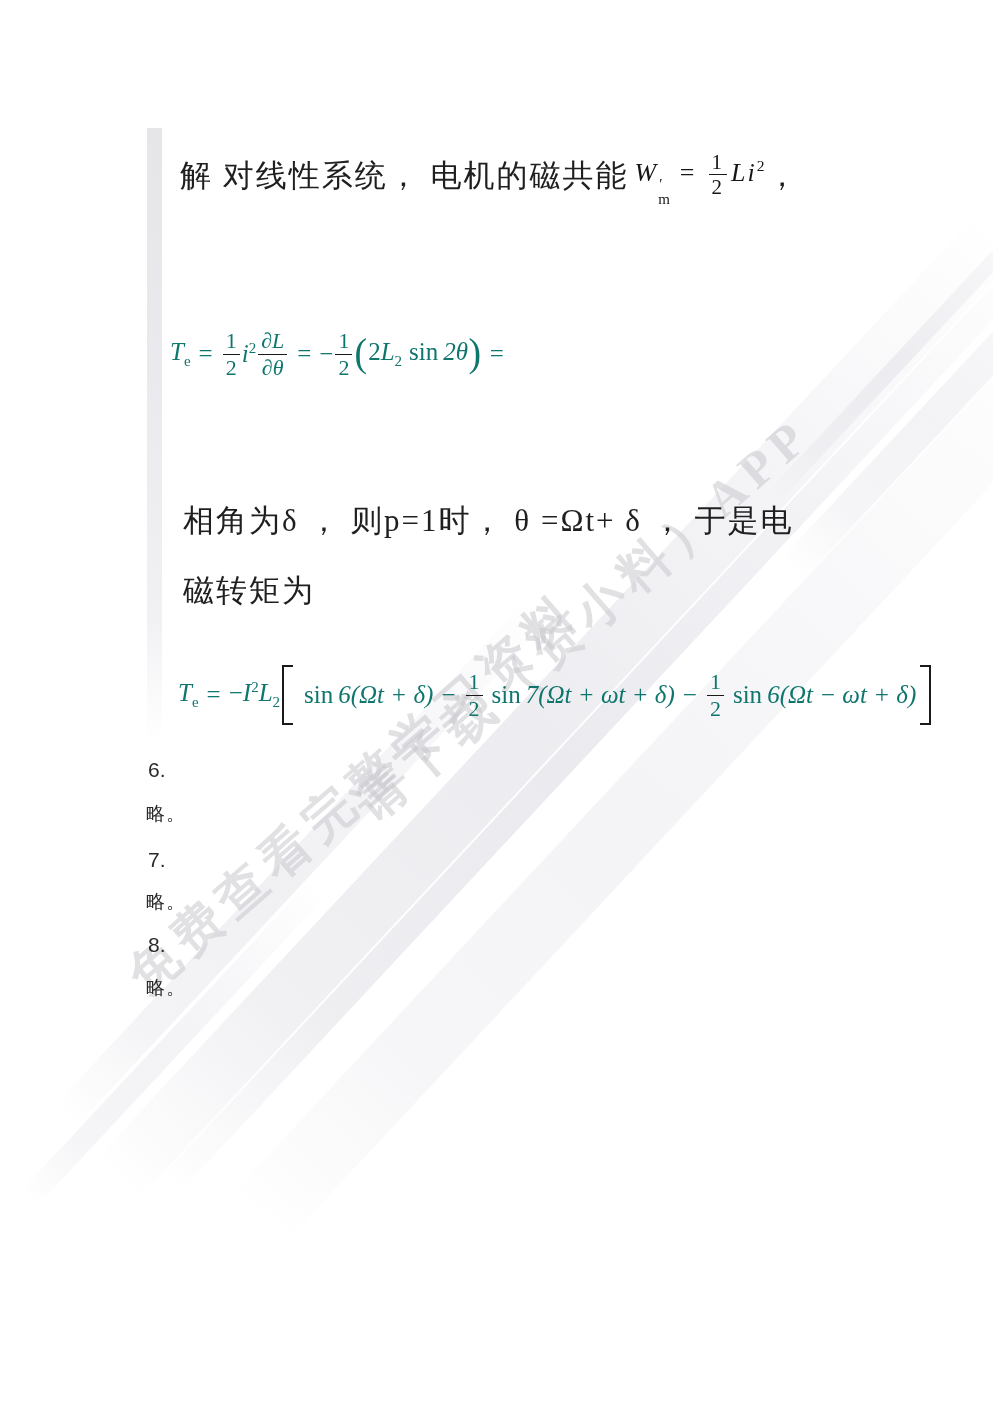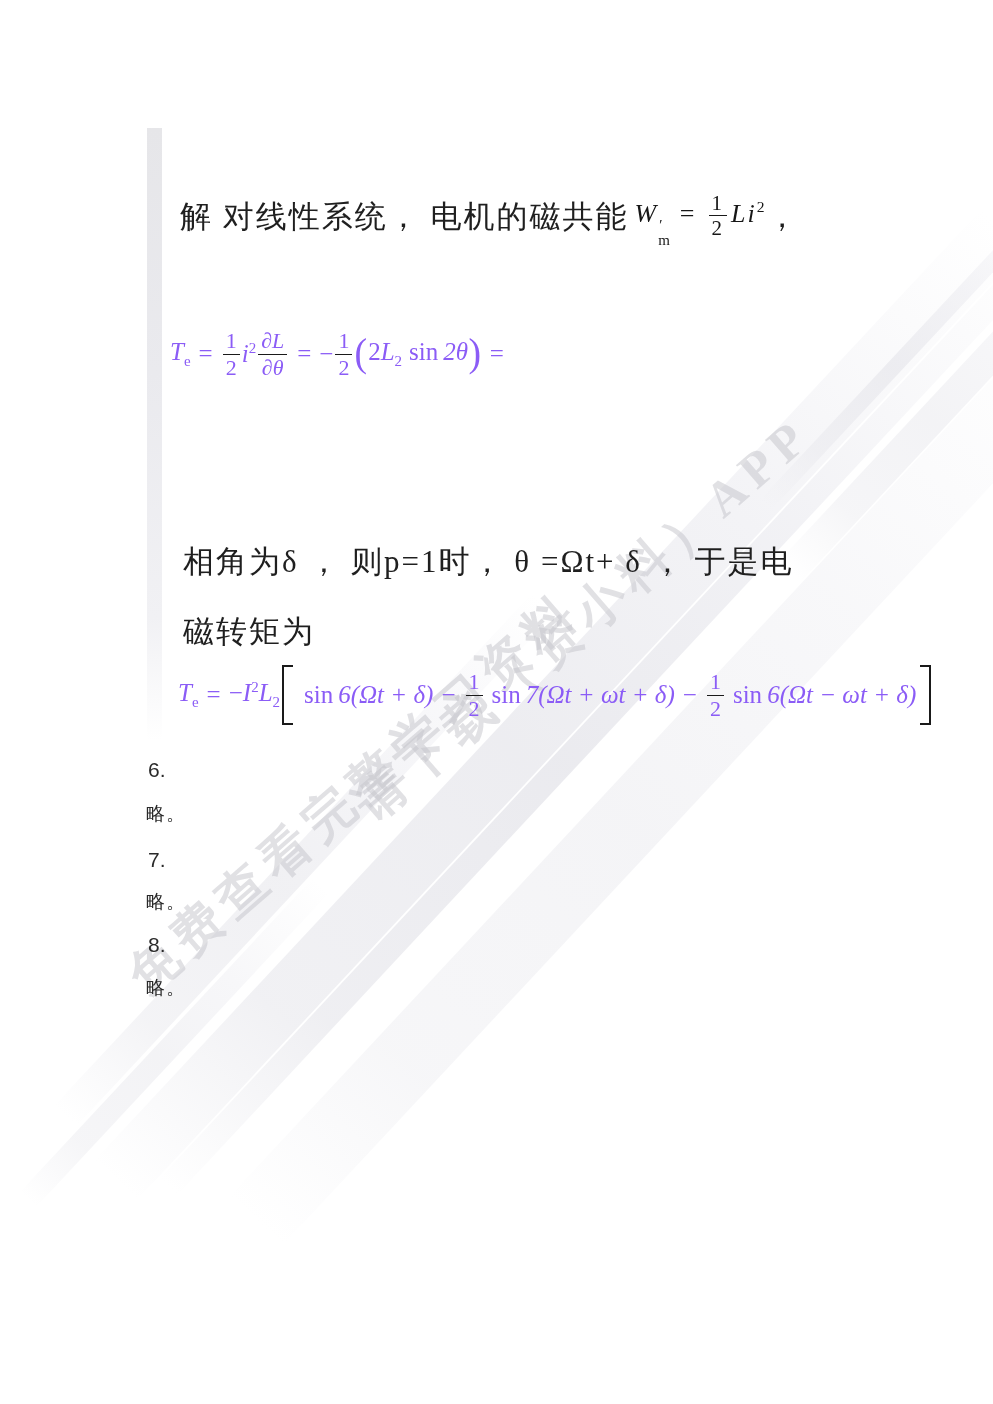--- a/index.html
+++ b/index.html
@@ -21,27 +21,27 @@
   .s7{left:20px;top:1192px;width:430px;height:22px;opacity:.5;}
 
   
   .wm{position:absolute;z-index:2;font-weight:700;color:#c6c6cc;opacity:.52;
       font-size:50px;letter-spacing:8px;white-space:nowrap;transform-origin:0 50%;
       transform:rotate(-41deg);line-height:52px;}
   .wm1{left:135px;top:957px;}
   .wm2{left:362px;top:785px;}
 
   
-  .cn{position:absolute;z-index:3;font-size:31px;letter-spacing:2px;color:#1f1f1f;white-space:nowrap;margin-top:41px;}
+  .cn{position:absolute;z-index:3;font-size:31px;letter-spacing:2px;color:#1f1f1f;white-space:nowrap;}
   .item-num{position:absolute;z-index:3;font-family:"Liberation Sans","DejaVu Sans",sans-serif;
             font-size:21px;color:#2a2a2a;}
   .item-body{position:absolute;z-index:3;font-size:19px;color:#2a2a2a;letter-spacing:1px;}
 
   
-  .formula{position:absolute;z-index:3;display:flex;align-items:center;color:#8b5cf6;
+  .formula{position:absolute;z-index:3;display:flex;align-items:center;color:#0f766e;
            font-size:25px;white-space:nowrap;}
   .it{font-style:italic;}
   .rm{font-style:normal;}
   .op{font-style:normal;margin:0 8px;}
   .fn{font-style:normal;margin:0 5px 0 7px;}
   .fr{display:inline-block;text-align:center;vertical-align:middle;font-size:22px;line-height:1.15;}
   .fr .n{display:block;padding:0 3px;}
   .fr .d{display:block;border-top:1.5px solid #1a1a1a;padding:0 3px;}
   .formula .fr{margin:0 2px;}
   sub{font-size:60%;font-style:normal;}

